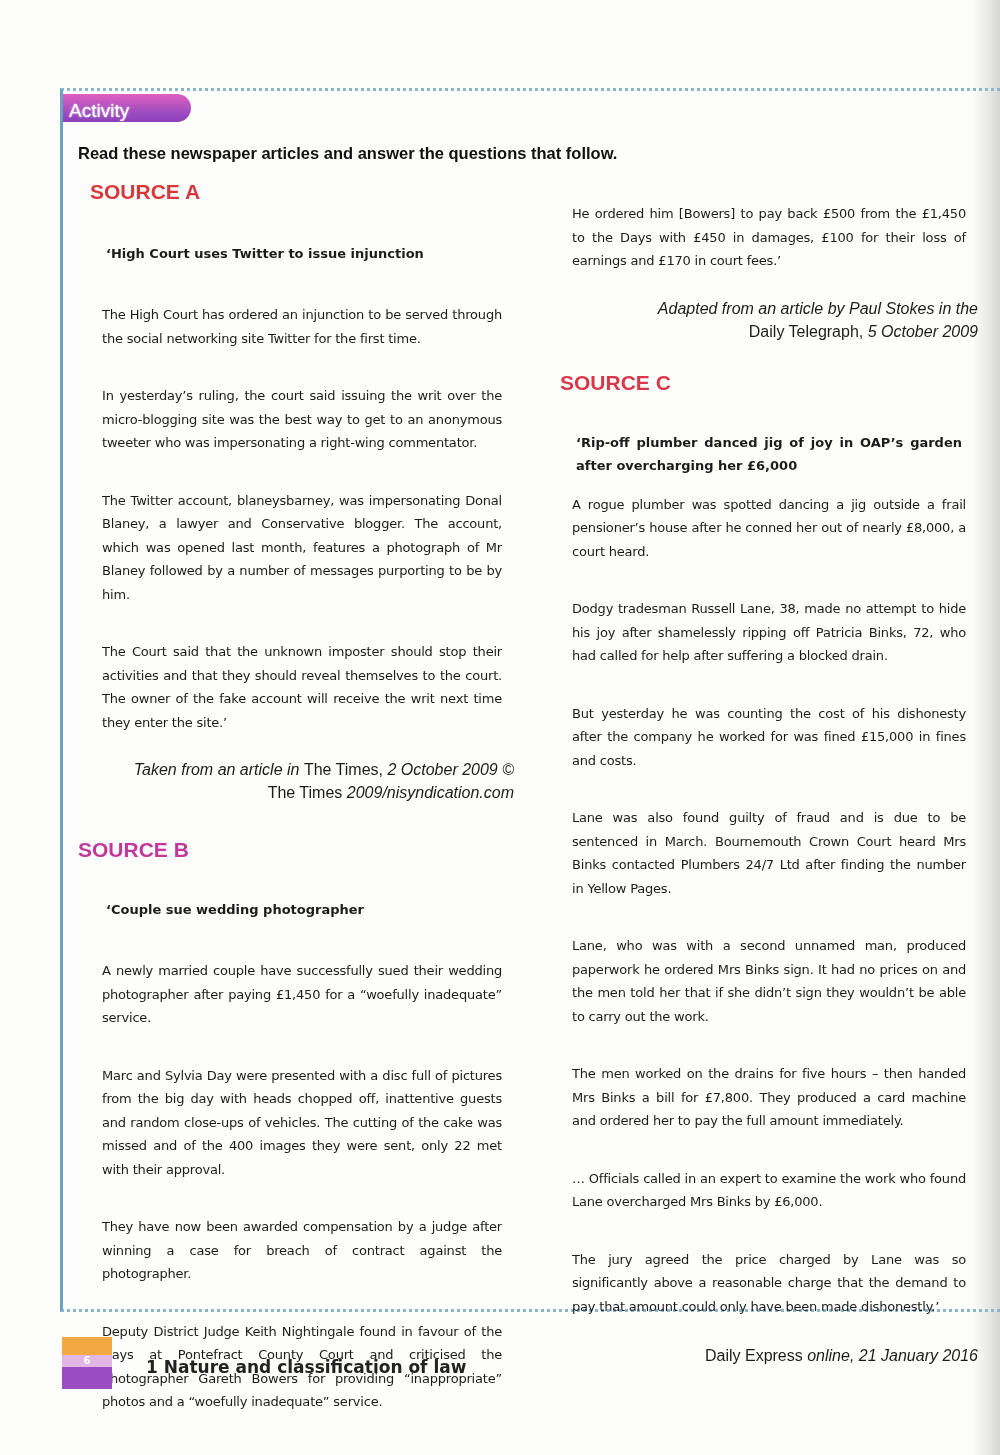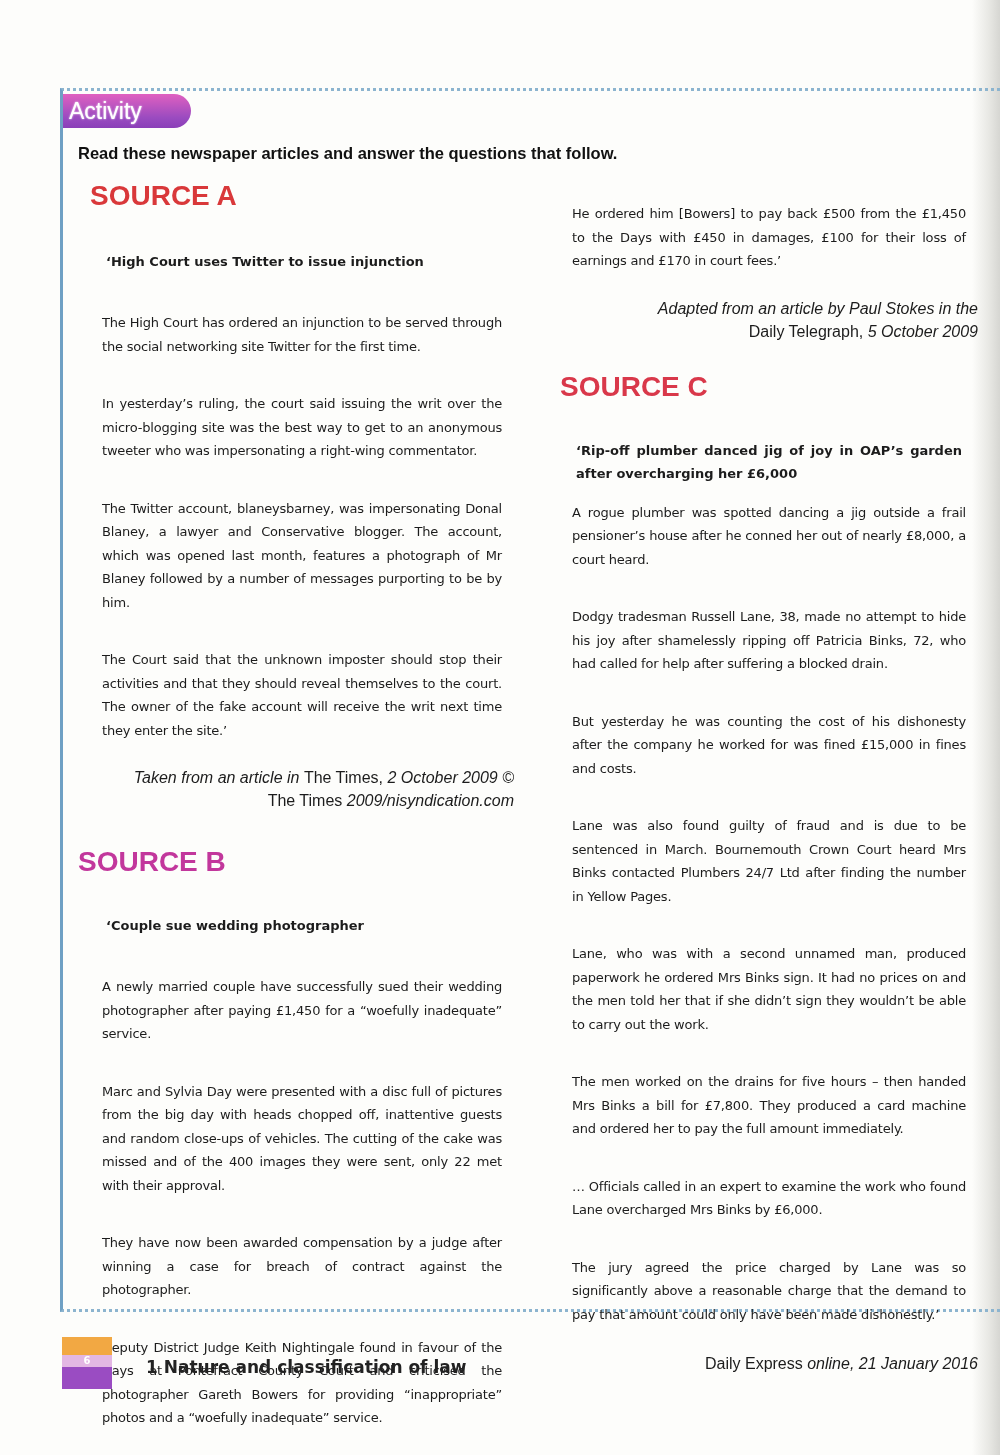--- a/index.html
+++ b/index.html
@@ -4,29 +4,29 @@
 <style>
   html, body { margin:0; padding:0; }
   body {
     width:1000px; height:1455px; background:#fdfdfb; position:relative; overflow:hidden;
     font-family: "DejaVu Sans", sans-serif; color:#1c1c1c;
   }
   .right-shadow { position:absolute; right:0; top:0; width:28px; height:1455px;
     background:linear-gradient(to right, rgba(255,255,255,0), #e8e8e4 60%, #d6d6d2); }
   .box { position:absolute; left:60px; top:88px; width:945px; height:1218px;
     border-top:3px dotted #8cb4cf; border-left:3px solid #6fa0c4; border-bottom:3px dotted #8cb4cf; }
-  .activity { position:absolute; left:63px; top:94px; width:122px; height:34px;
+  .activity { position:absolute; left:63px; top:94px; width:122px; height:28px;
     background:linear-gradient(#e060c0, #9a4bc0 70%, #8a3fb8); border-radius:0 18px 18px 0;
-    color:#fff; font-family:"Liberation Sans", sans-serif; font-size:23px; line-height:34px; padding-left:6px;
+    color:#fff; font-family:"Liberation Sans", sans-serif; font-size:19px; line-height:34px; padding-left:6px;
     text-shadow:0 0 2px #fff; }
   .intro { position:absolute; left:78px; top:144px; font-family:"Liberation Sans", sans-serif; font-size:16.5px; font-weight:bold; color:#111; }
   .col { position:absolute; width:424px; }
   .colA { left:90px; }
   .colB { left:560px; }
-  .src { font-family:"Liberation Sans", sans-serif; font-size:28px; margin:0; }
+  .src { font-family:"Liberation Sans", sans-serif; font-size:21px; margin:0; }
   .srcA { color:#d9383a; }
   .srcB { color:#c2379c; }
   .srcC { color:#d9384a; }
   .headline { font-weight:bold; font-size:13px; line-height:23px; margin:16px; text-align:justify; }
   p.body { font-size:13px; line-height:23.5px; margin:12px; text-align:justify; letter-spacing:-0.2px; }
   .cite { font-family:"Liberation Sans", sans-serif; font-size:16px; line-height:23px; text-align:right; }
   .it { font-style:italic; }
   .footer-tab { position:absolute; left:62px; top:1337px; width:50px; height:52px; }
   .ft-top { height:18px; background:#f2a843; }
   .ft-mid { height:12px; background:#e3b7e3; color:#fff; font-size:10px; text-align:center; font-weight:bold; line-height:12px; }

